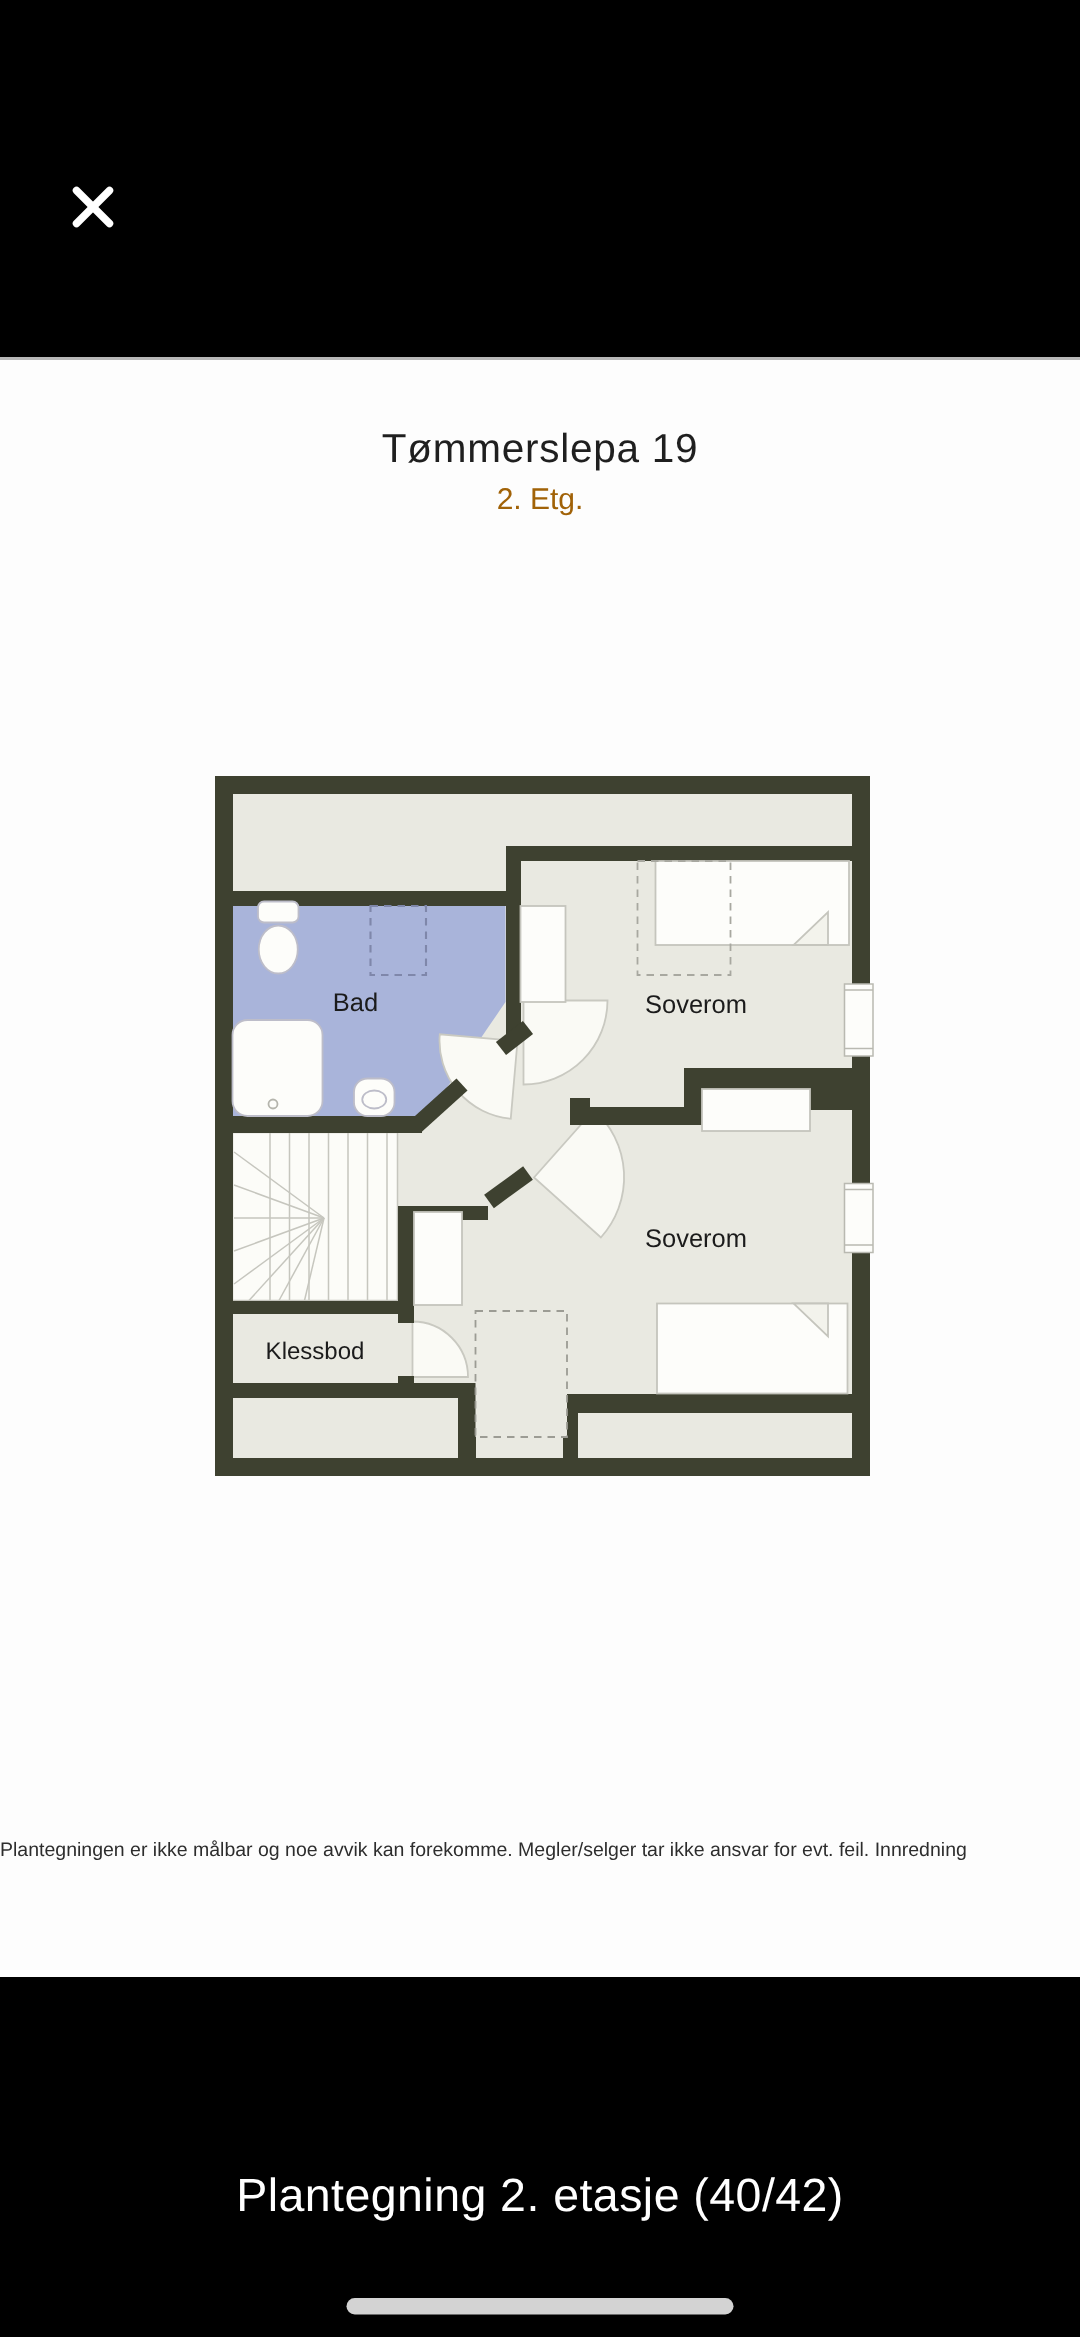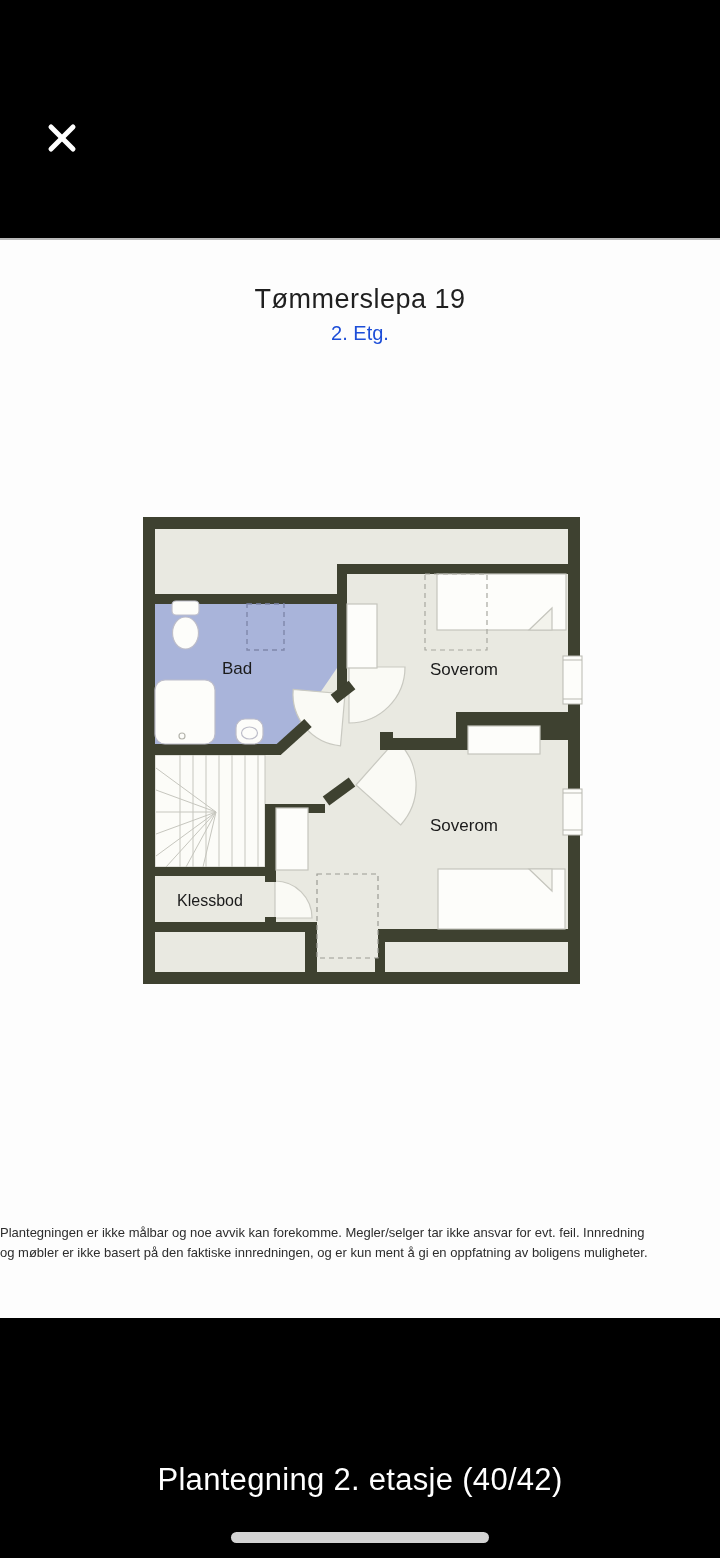--- a/index.html
+++ b/index.html
@@ -8,28 +8,28 @@
   
   .top-bar{position:absolute;left:0;top:0;width:720px;height:238px;background:#000;}
   .close-btn{position:absolute;left:38px;top:114px;width:48px;height:48px;background:none;border:none;
              padding:0;cursor:pointer;display:flex;align-items:center;justify-content:center;}
   
   .content{position:absolute;left:0;top:238px;width:720px;height:1080px;background:#fdfdfd;
            border-top:2px solid #b8b8b8;box-sizing:border-box;padding-left:15px;}
   .plan-title{position:absolute;left:0;top:44px;width:720px;text-align:center;
               font-size:27px;color:#1f1f1f;letter-spacing:.5px;}
   .plan-subtitle{position:absolute;left:0;top:82px;width:720px;text-align:center;
-              font-size:20px;color:#1d4ed8;}
+              font-size:20px;color:#a16207;}
   .plan-svg{position:absolute;left:0;top:0;width:720px;height:1080px;}
   .disclaimer{position:absolute;left:0;top:983px;width:720px;text-align:left;
               font-size:13px;line-height:19.5px;color:#2d2d2d;}
   
   .bottom-bar{position:absolute;left:0;top:1318px;width:720px;height:240px;background:#000;}
   .caption{position:absolute;left:0;top:128px;width:720px;text-align:center;
-           font-size:31px;color:#fff;letter-spacing:.3px;margin-top:16px;}
+           font-size:31px;color:#fff;letter-spacing:.3px;}
   .home-indicator{position:absolute;left:231px;top:214px;width:258px;height:11px;
                   border-radius:6px;background:#d3d3d3;}
   
   .room-label{font-family:"Liberation Sans",sans-serif;font-size:17px;fill:#1b1b1b;}
   .room-label-sm{font-family:"Liberation Sans",sans-serif;font-size:16px;fill:#1b1b1b;}
 </style>
 </head>
 <body>
 
 <div class="screen">
@@ -144,21 +144,20 @@
       </g>
 
       <text x="237" y="672" text-anchor="middle" class="room-label">Bad</text>
       <text x="464" y="673" text-anchor="middle" class="room-label">Soverom</text>
       <text x="464" y="829" text-anchor="middle" class="room-label">Soverom</text>
       <text x="210" y="904" text-anchor="middle" class="room-label-sm">Klessbod</text>
     </svg>
 
     <div class="disclaimer">
       <span>Plantegningen er ikke målbar og noe avvik kan forekomme. Megler/selger tar ikke ansvar for evt. feil. Innredning</span><br>
-      <span>og møbler er ikke basert på den faktiske innredningen, og er kun ment å gi en oppfatning av boligens muligheter.</span>
     </div>
   </main>
 
   <footer class="bottom-bar">
     <div class="caption">Plantegning 2. etasje (40/42)</div>
     <div class="home-indicator"></div>
   </footer>
 
 </div>
 

